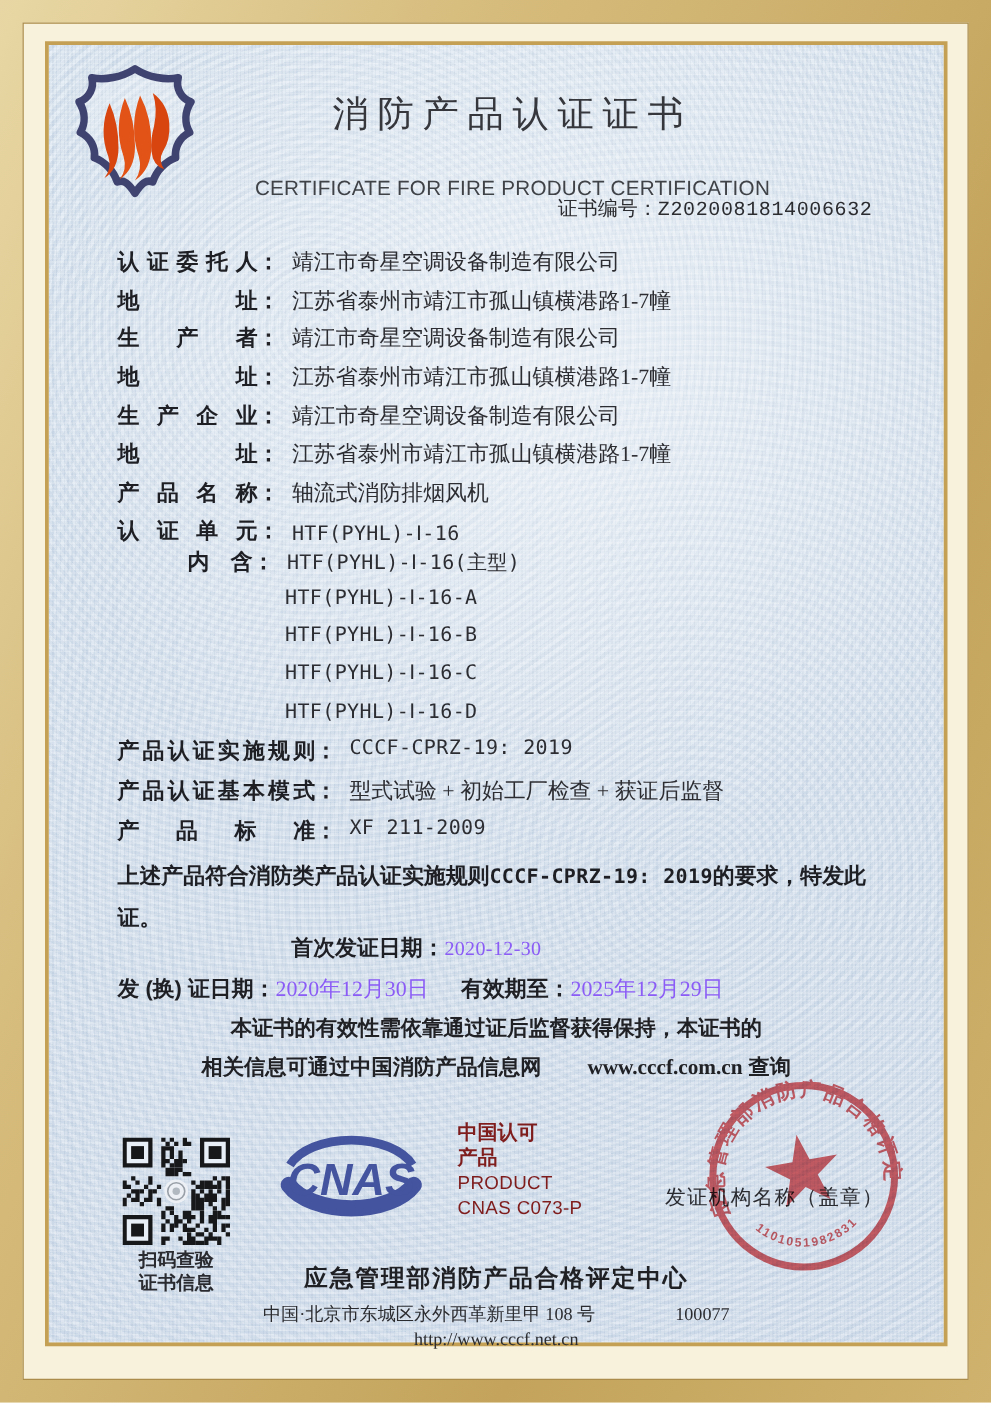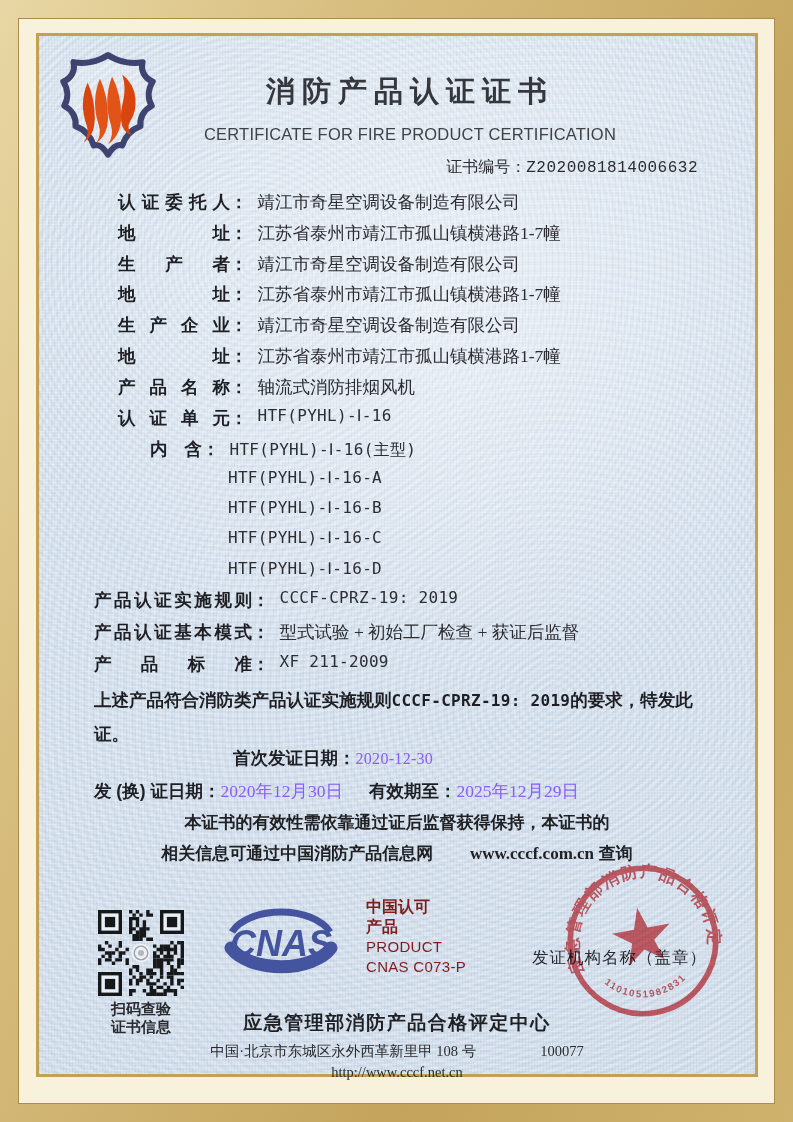--- a/index.html
+++ b/index.html
@@ -17,29 +17,29 @@
              repeating-radial-gradient(circle at 72% 64%, rgba(255,255,255,.08) 0 4px, rgba(141,166,196,.06) 4px 8px),
              repeating-linear-gradient(0deg, rgba(255,255,255,.20) 0 1px, rgba(0,0,0,0) 1px 3px),
              repeating-linear-gradient(90deg, rgba(146,170,196,.16) 0 1px, rgba(0,0,0,0) 1px 3px),
              linear-gradient(#dde7f1,#d5e0ed); }
 
   .content { position:absolute; inset:0; }
 
   
   .logo { position:absolute; left:46px; top:50px; width:124px; height:128px; }
   .titlebox { position:absolute; left:140px; top:72px; width:540px; text-align:center; }
-  .title { font-size:29px; font-weight:700; letter-spacing:7px; color:#35373d; }
-  .subtitle { margin-top:13px; font-size:16.5px; font-weight:500; letter-spacing:.2px; color:#3f4247; }
+  .title { font-size:29px; font-weight:400; letter-spacing:7px; color:#35373d; }
+  .subtitle { margin-top:30px; font-size:16.5px; font-weight:500; letter-spacing:.2px; color:#3f4247; }
   .certno { position:absolute; top:157px; right:95px; font-size:16px; color:#2b2c30;
             font-family:"Liberation Serif",serif; }
   .certno .num { font-family:Liberation Mono, monospace; letter-spacing:.5px; }
 
   
   .rows-a { position:absolute; left:94px; top:190px; }
-  .rows-a .frow { height:30.8px; display:flex; align-items:flex-start;margin-left:24px; }
+  .rows-a .frow { height:30.8px; display:flex; align-items:flex-end; }
   .jl { display:inline-block; text-align:justify; text-align-last:justify; }
   .lab { font-weight:700; font-size:17.5px; color:#1e1f24; }
   .w112 { width:112px; }
   .w158 { width:158px; }
   .w52  { width:52px; }
   .colon { font-weight:700; font-size:17.5px; margin-right:10px; }
   .val { font-size:17.5px; color:#2c2d32; font-family:"Liberation Serif",serif; }
   .mono { font-family:"DejaVu Sans Mono",monospace; font-size:16px; letter-spacing:.3px; }
 
   .incl-row { position:absolute; left:150px; top:437px; display:flex; align-items:baseline; }

